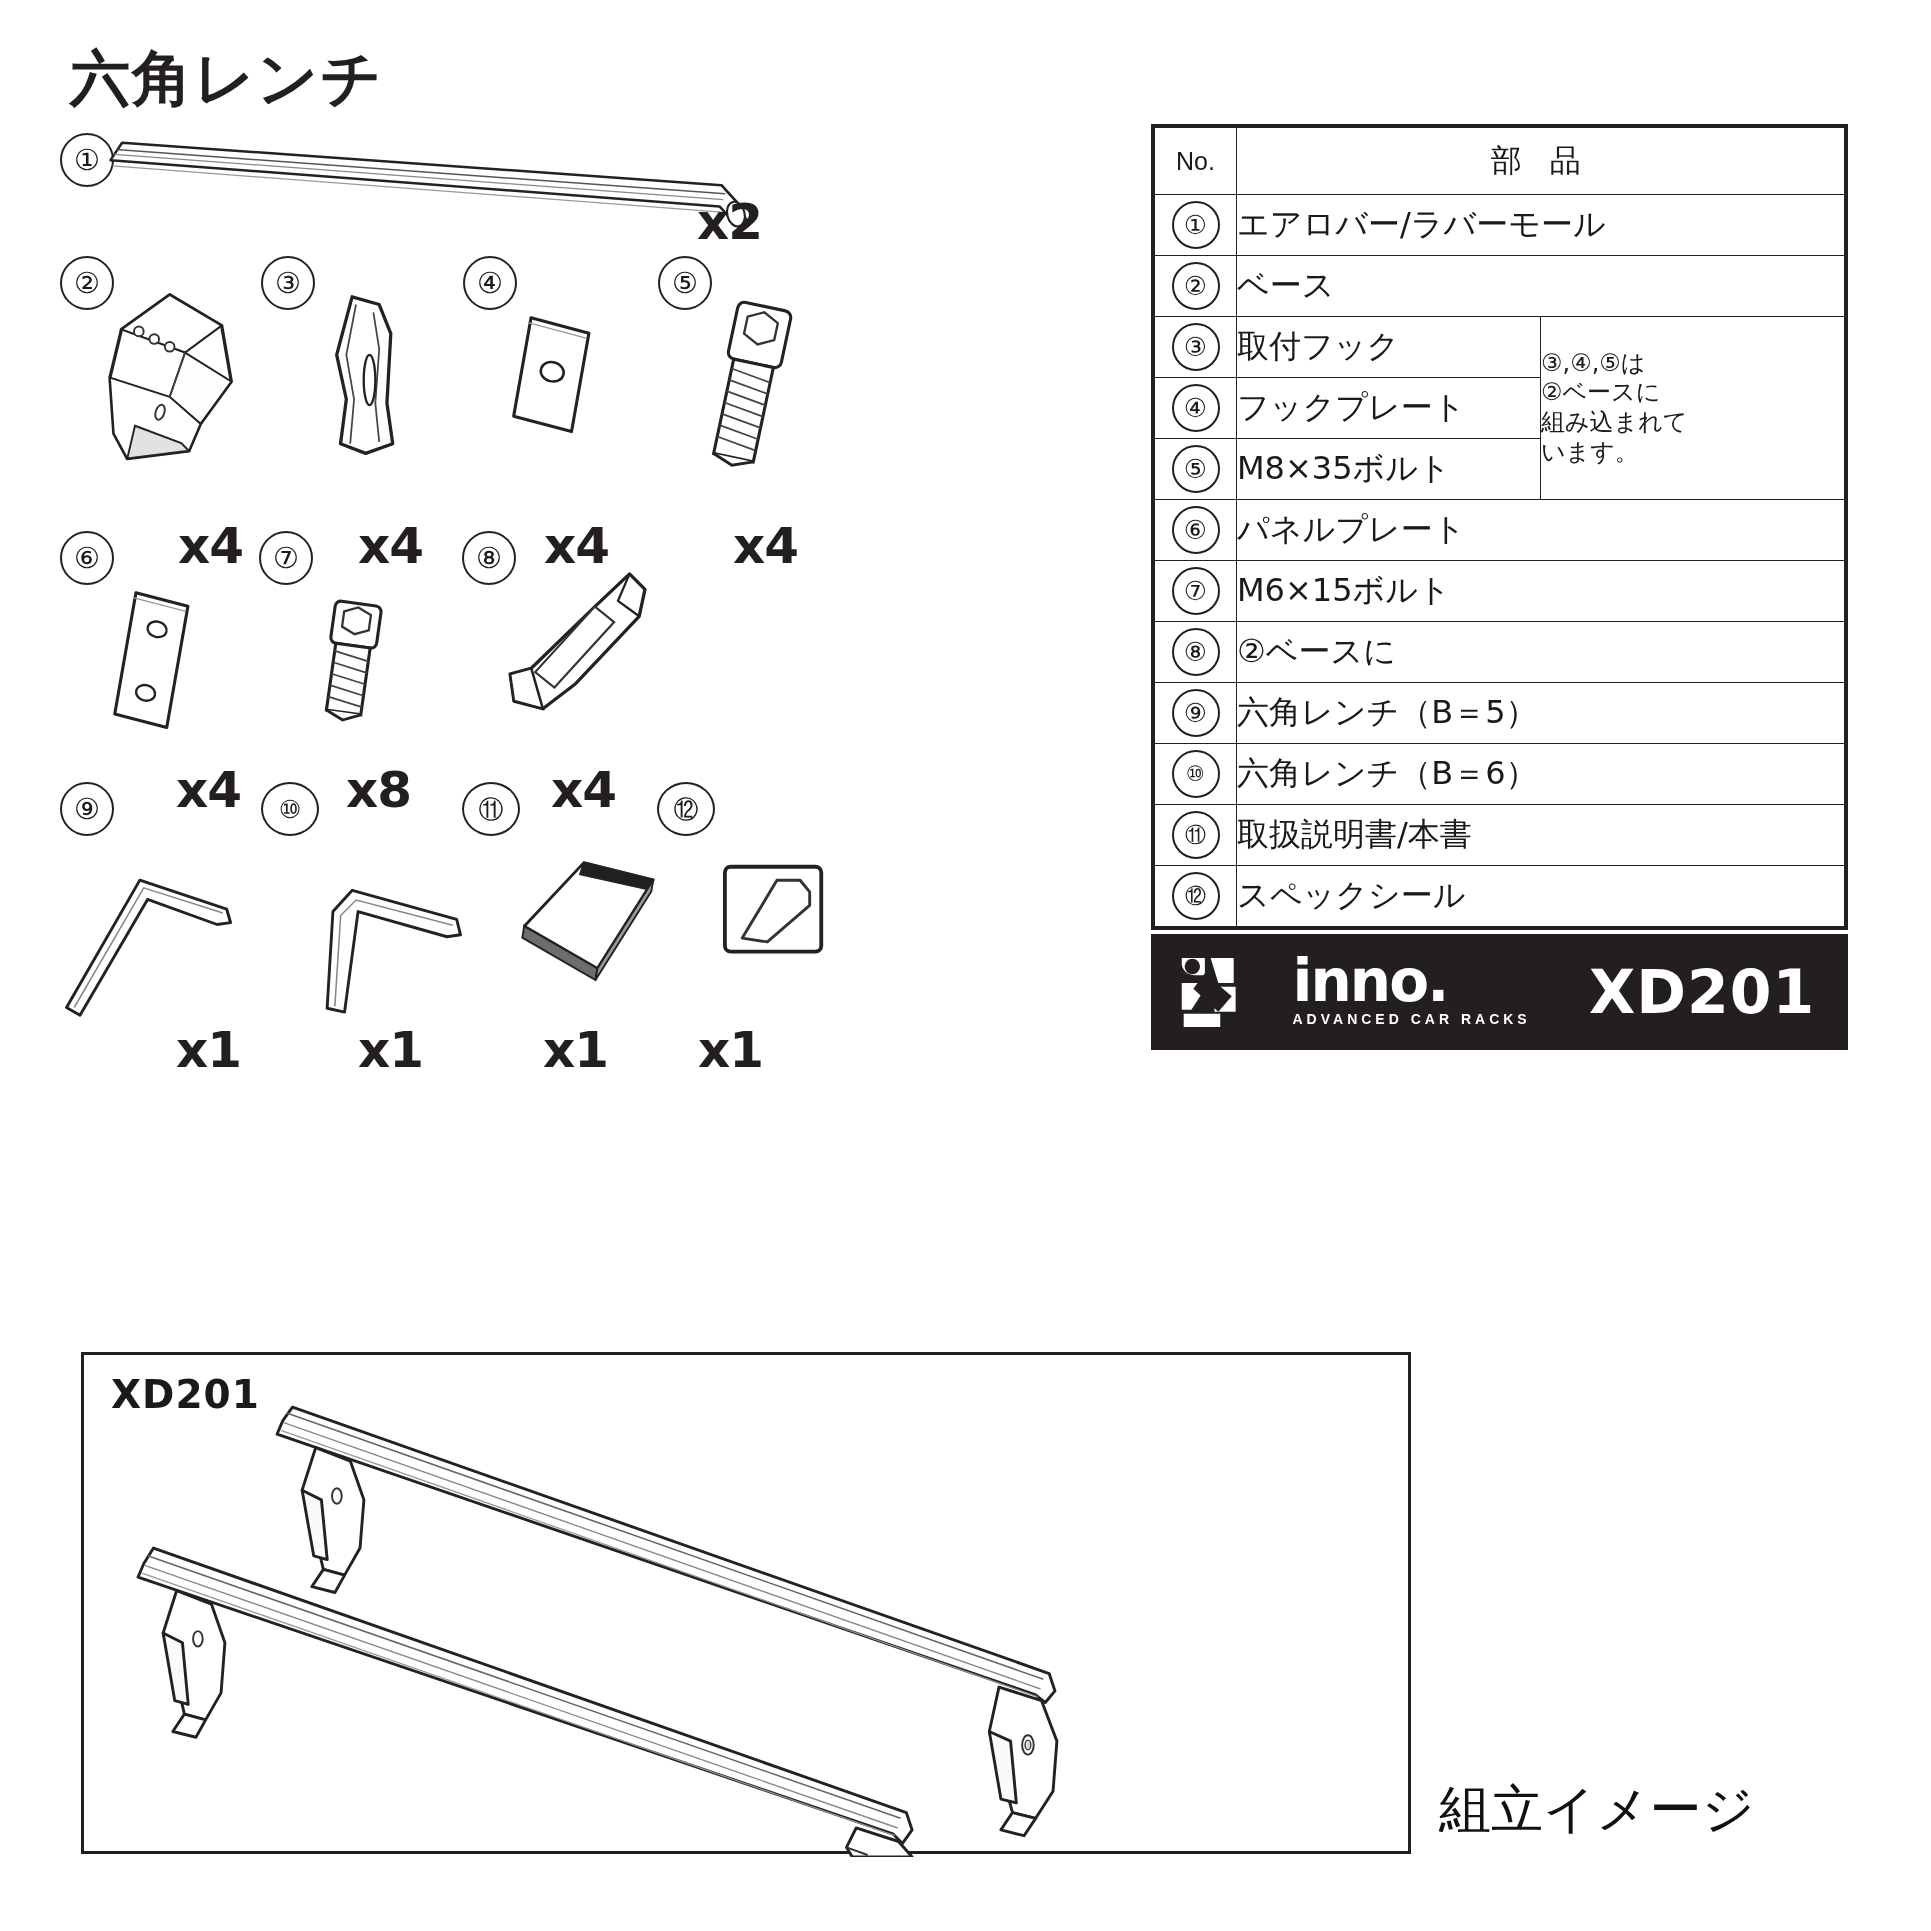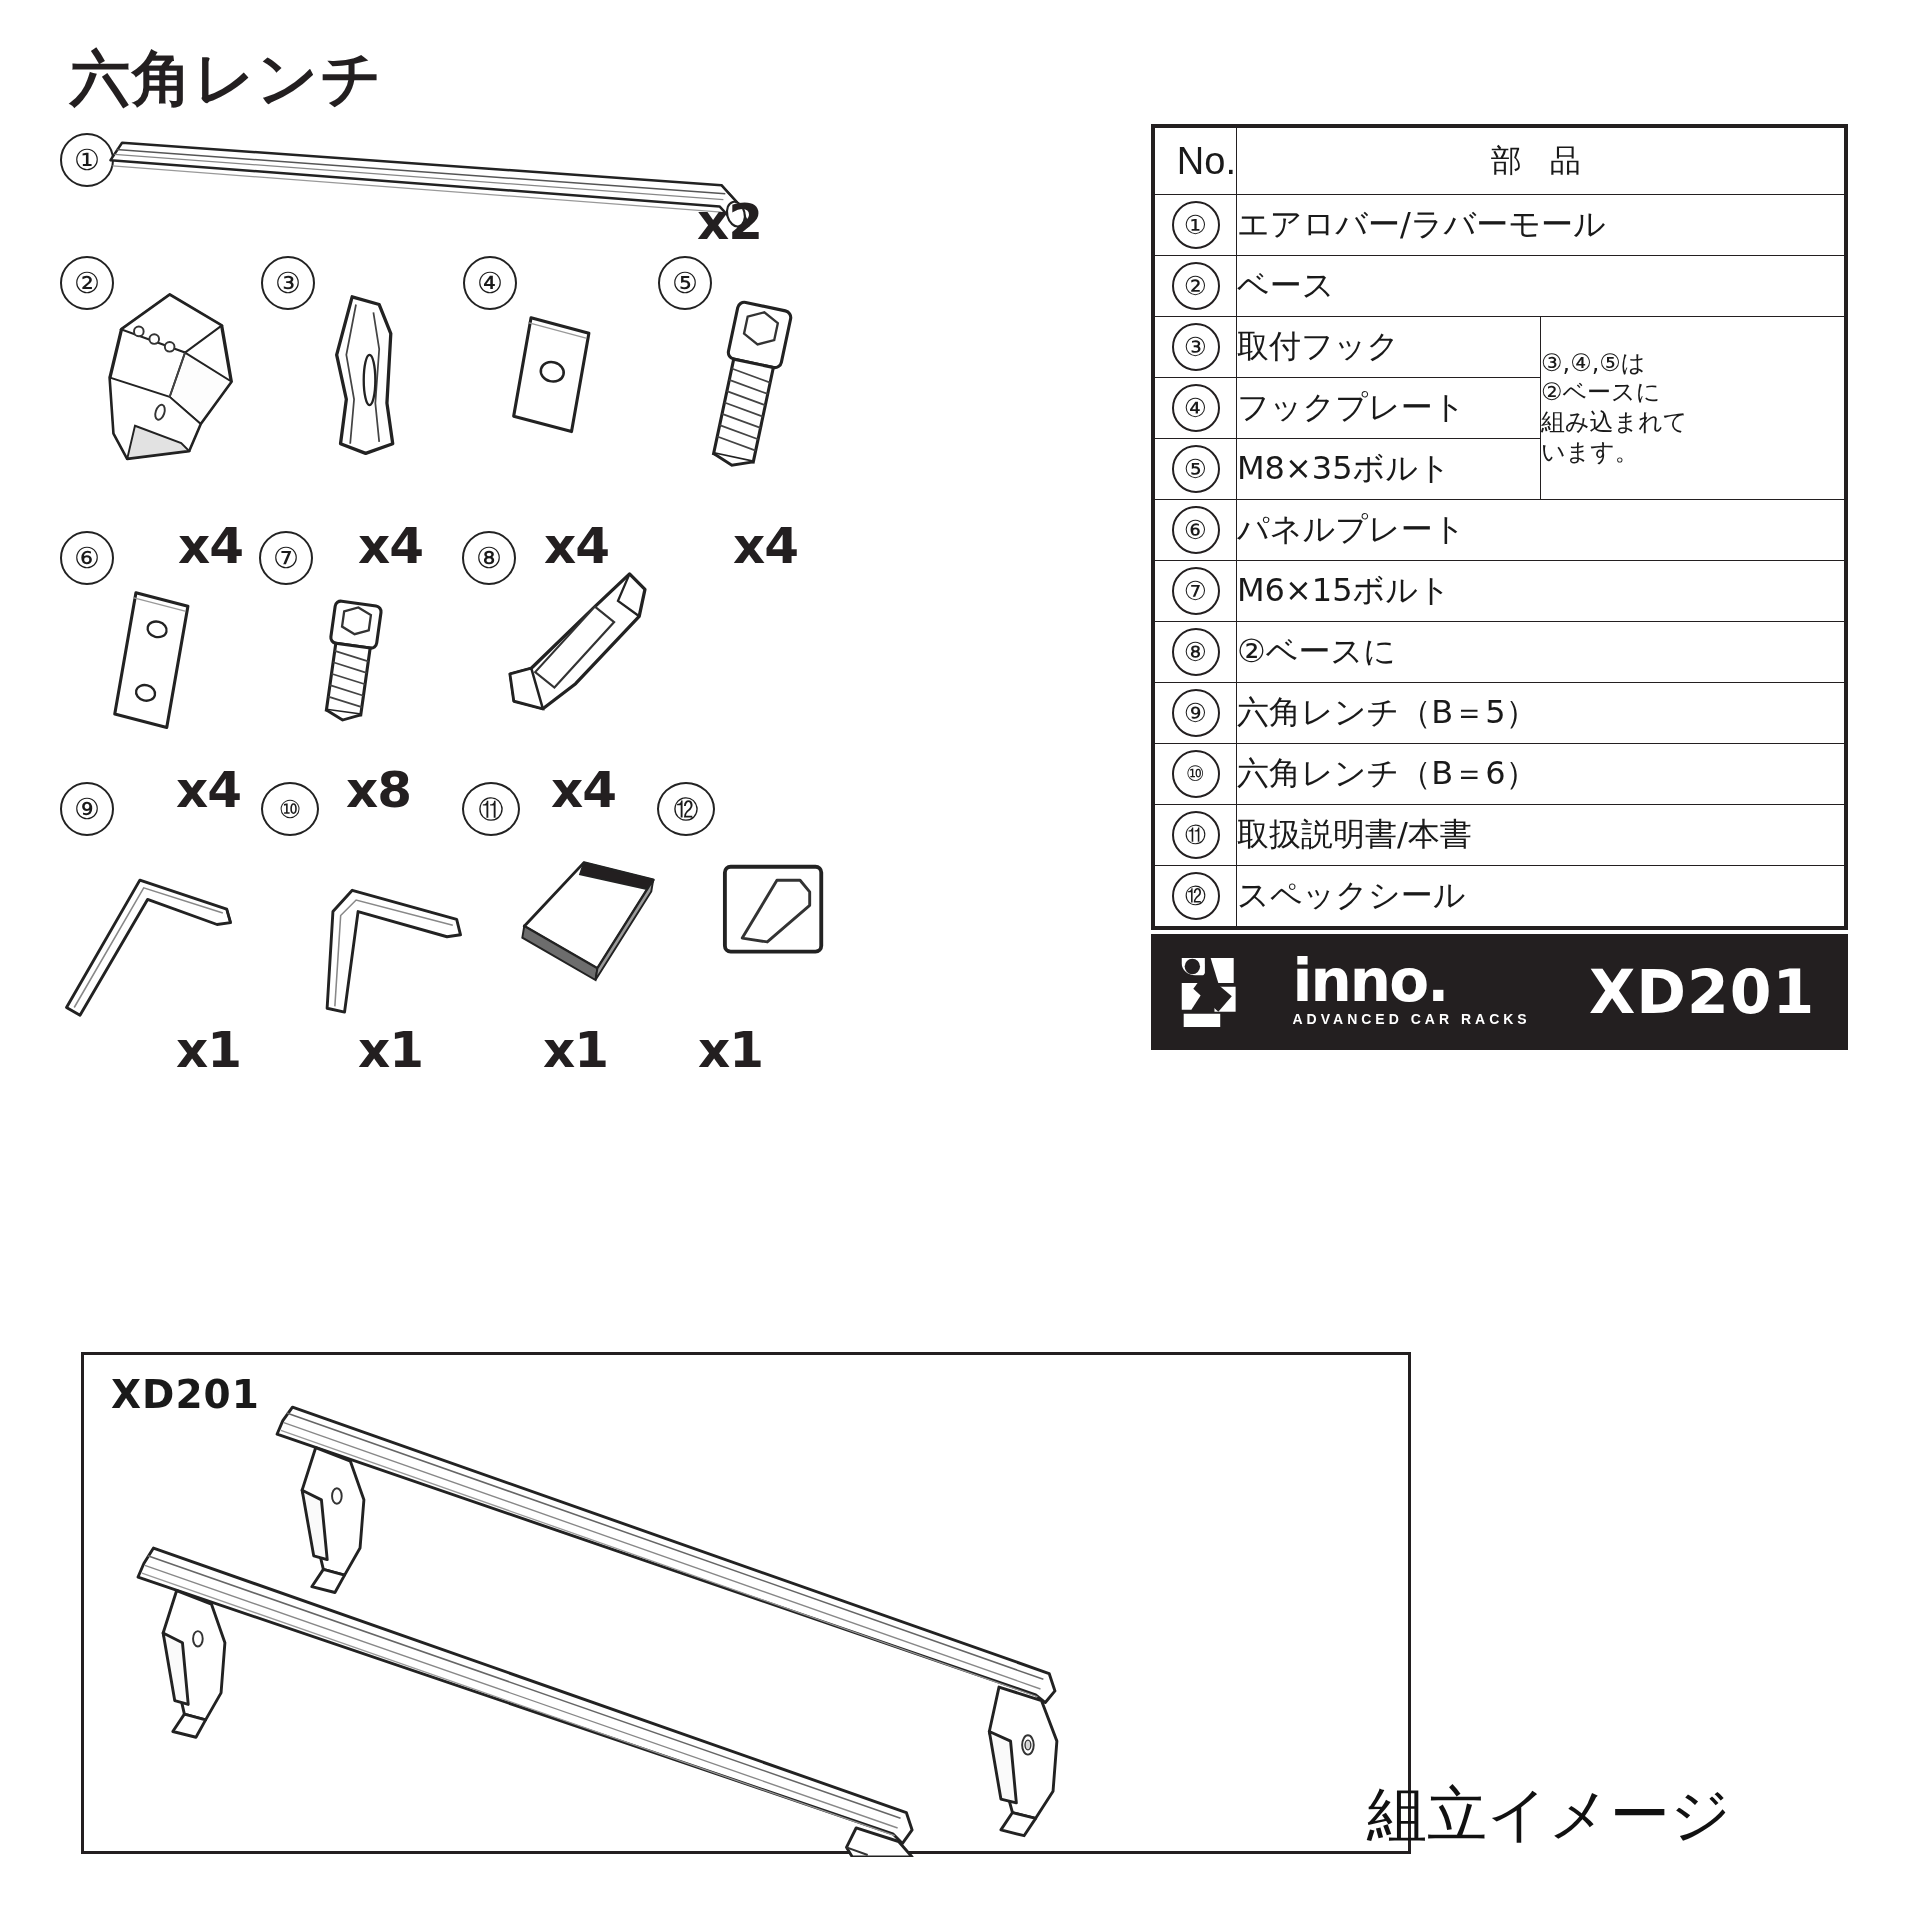--- a/index.html
+++ b/index.html
@@ -62,21 +62,21 @@
     font-size:29px;
     font-family:"DejaVu Sans","Liberation Sans",sans-serif;
   }
   td.no-col .circ{
     display:inline-flex;align-items:center;justify-content:center;
     width:44px;height:44px;border:2.4px solid #231f20;border-radius:50%;
     font-size:26px;line-height:1;
   }
   td.no-col .circ.c2{font-size:21px;}
   th.no-head{
-    width:81px;text-align:right;font-size:38px;height:66px;
+    width:81px;text-align:center;font-size:25px;height:66px;
     font-family:"Liberation Sans",sans-serif;
   }
   th.part-head{font-size:31px;letter-spacing:9.7px;text-align:center;height:66px;}
   td.name-col{
     font-size:32px;
     padding:5.8px 3.9px 5.8px 13.5px;
     height:60px;
     white-space:nowrap;
     font-family:"DejaVu Sans","Liberation Sans",sans-serif;
   }
@@ -119,22 +119,22 @@
     position:absolute;left:81px;top:1352px;width:1330px;height:502px;
     border:3.9px solid #231f20;background:#fff;box-sizing:border-box;
   }
   .assembly-label{
     position:absolute;left:27px;top:17.4px;
     font-size:39px;font-weight:bold;letter-spacing:1px;
     font-family:"DejaVu Sans","Liberation Sans",sans-serif;
   }
   .assembly-art{position:absolute;left:0;top:0;width:100%;height:100%;}
   .assembly-caption{
-    position:absolute;left:1367px;top:1775px;
-    font-size:60px;
+    position:absolute;left:1439px;top:1775px;
+    font-size:52px;
     font-family:"DejaVu Sans","Liberation Sans",sans-serif;
     color:#111;
   }
 </style>
 </head>
 <body>
 
 <div class="page">
 
   <div class="page-title">六角レンチ</div>

